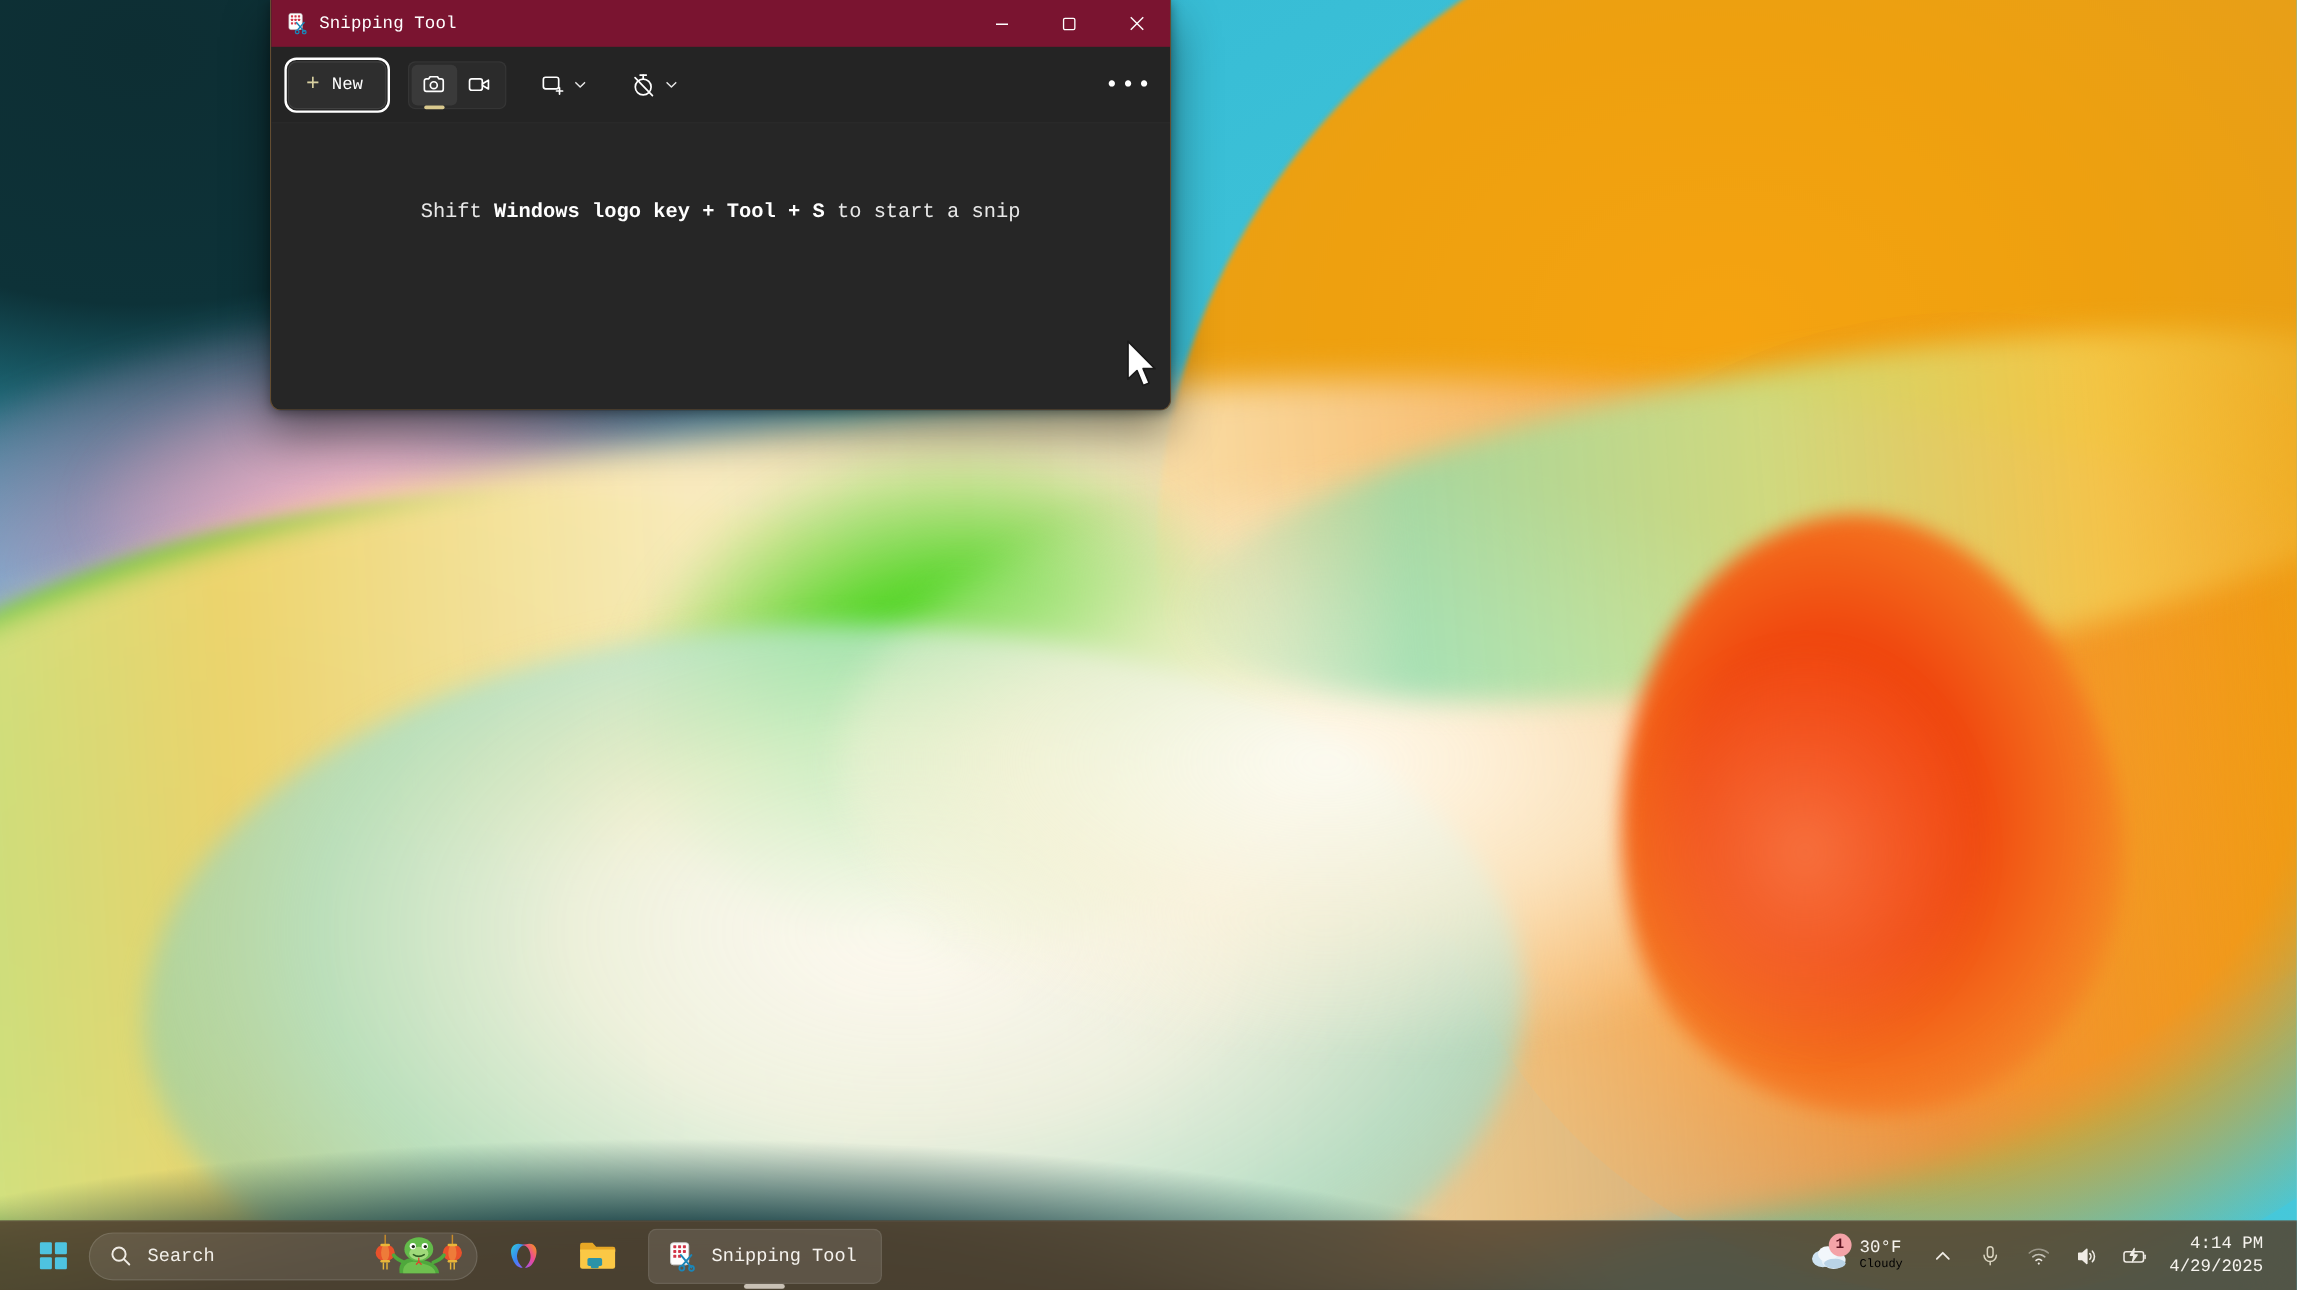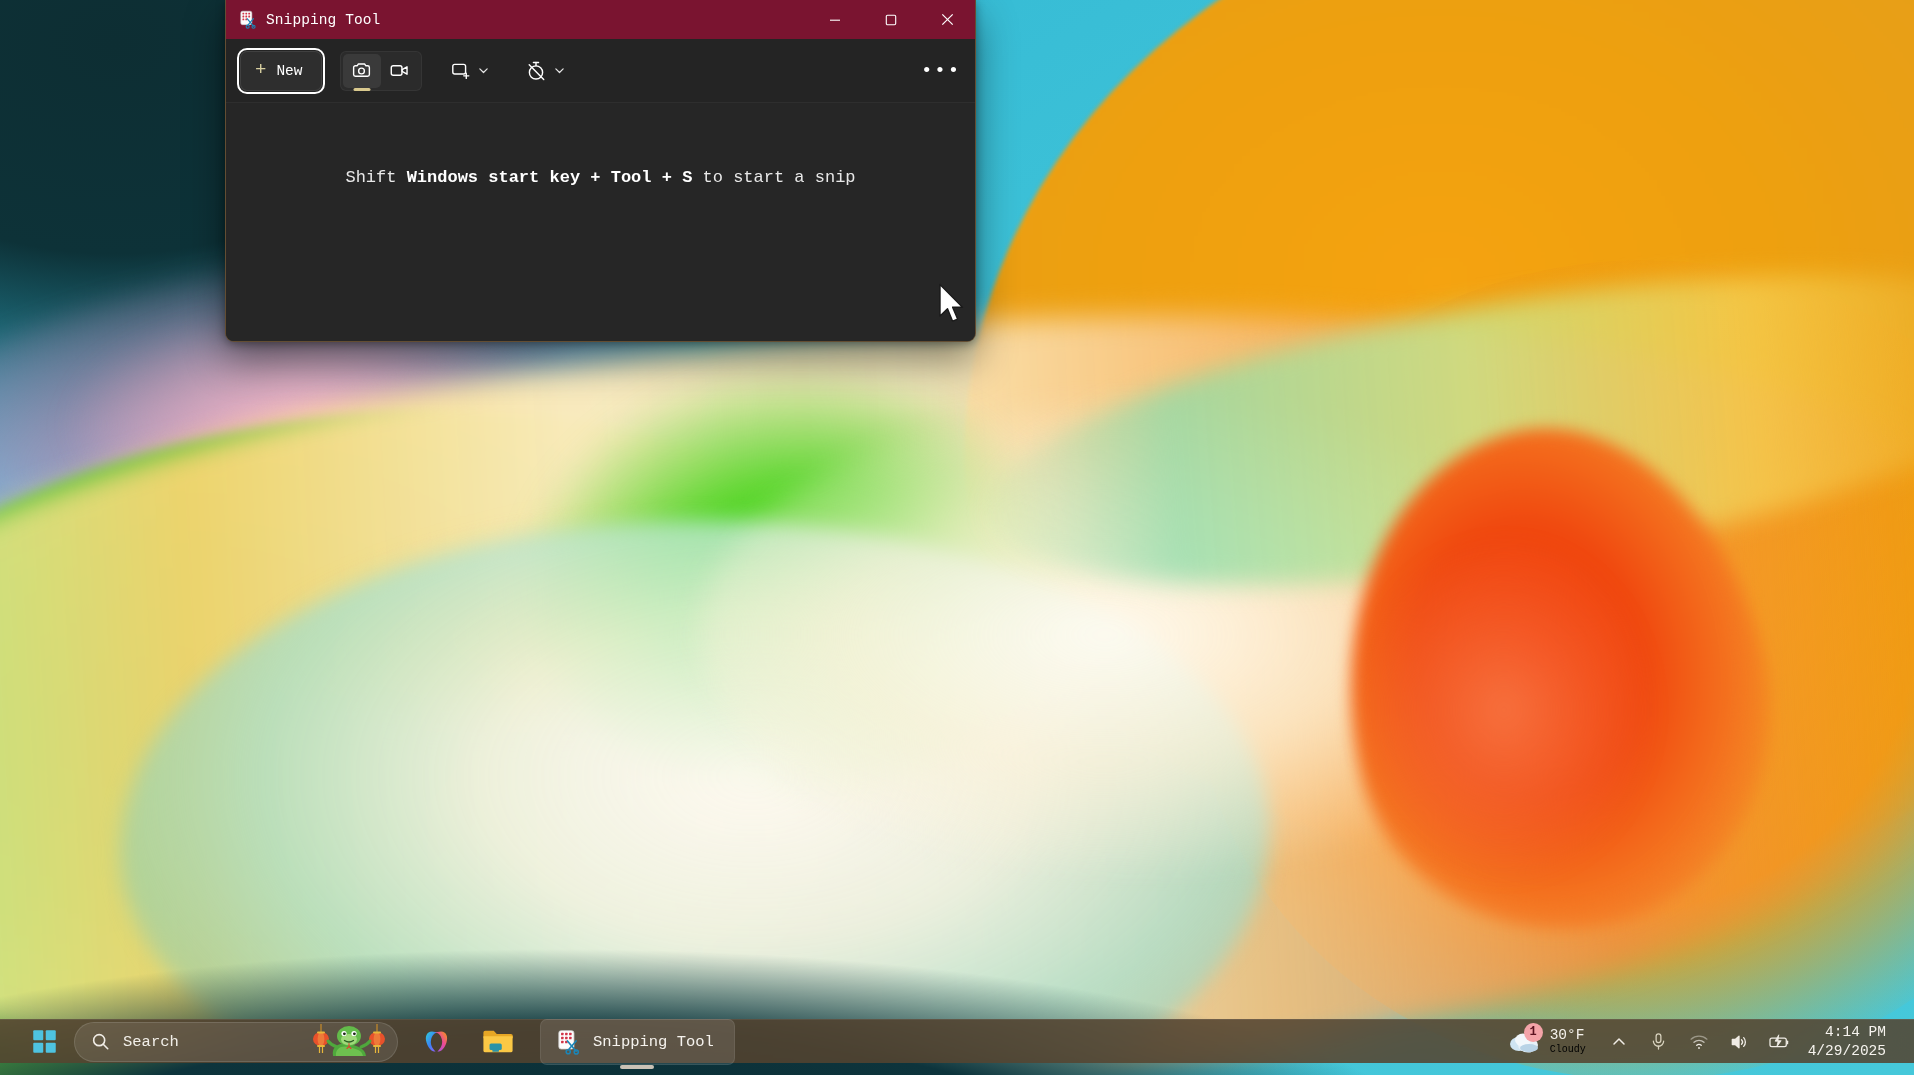--- a/index.html
+++ b/index.html
@@ -301,22 +301,22 @@
     white-space: nowrap;
   }
   #hint-text b { font-weight: 700; color: #ffffff; }
 
   
   #cursor { position: absolute; left: 938px; top: 283px; pointer-events: none; }
 
   
   #taskbar {
     position: absolute;
-    left: 0; bottom: 12px;
-    width: 1914px; height: 44px;
+    left: 0; bottom: 0;
+    width: 1914px; height: 58px;
     background: rgba(84,66,46,.86);
     backdrop-filter: blur(22px);
     border-top: 1px solid rgba(255,255,255,.07);
     display: flex;
     align-items: center;
   }
   #tb-left { display: flex; align-items: center; gap: 8px; padding-left: 22px; }
 
   #start-button {
     width: 44px; height: 44px;
@@ -518,21 +518,21 @@
           <polyline points="3.5,6 8,10.5 12.5,6"></polyline>
         </svg>
       </div>
 
       <div id="more-button">
         <span>•••</span>
       </div>
     </div>
 
     <div id="snip-canvas">
-      <div id="hint-text"><span>Shift </span><b>Windows start key</b><b> + </b><b>Tool</b><b> + </b><b>S</b><span> to start a snip</span></div>
+      <div id="hint-text"><span>Shift </span><b>Windows logo key</b><b> + </b><b>Tool</b><b> + </b><b>S</b><span> to start a snip</span></div>
     </div>
   </div>
 
   <svg id="cursor" width="30" height="44" viewBox="0 0 30 44">
     <path d="M2 1.5 L2 33 L9.5 25.8 L14.6 38.2 L19.6 36.1 L14.6 24.2 L24.5 24.2 Z" fill="#ffffff" stroke="#1a1a1a" stroke-width="1.4" stroke-linejoin="round"></path>
   </svg>
 
   <div id="taskbar">
 
     <div id="tb-left">

